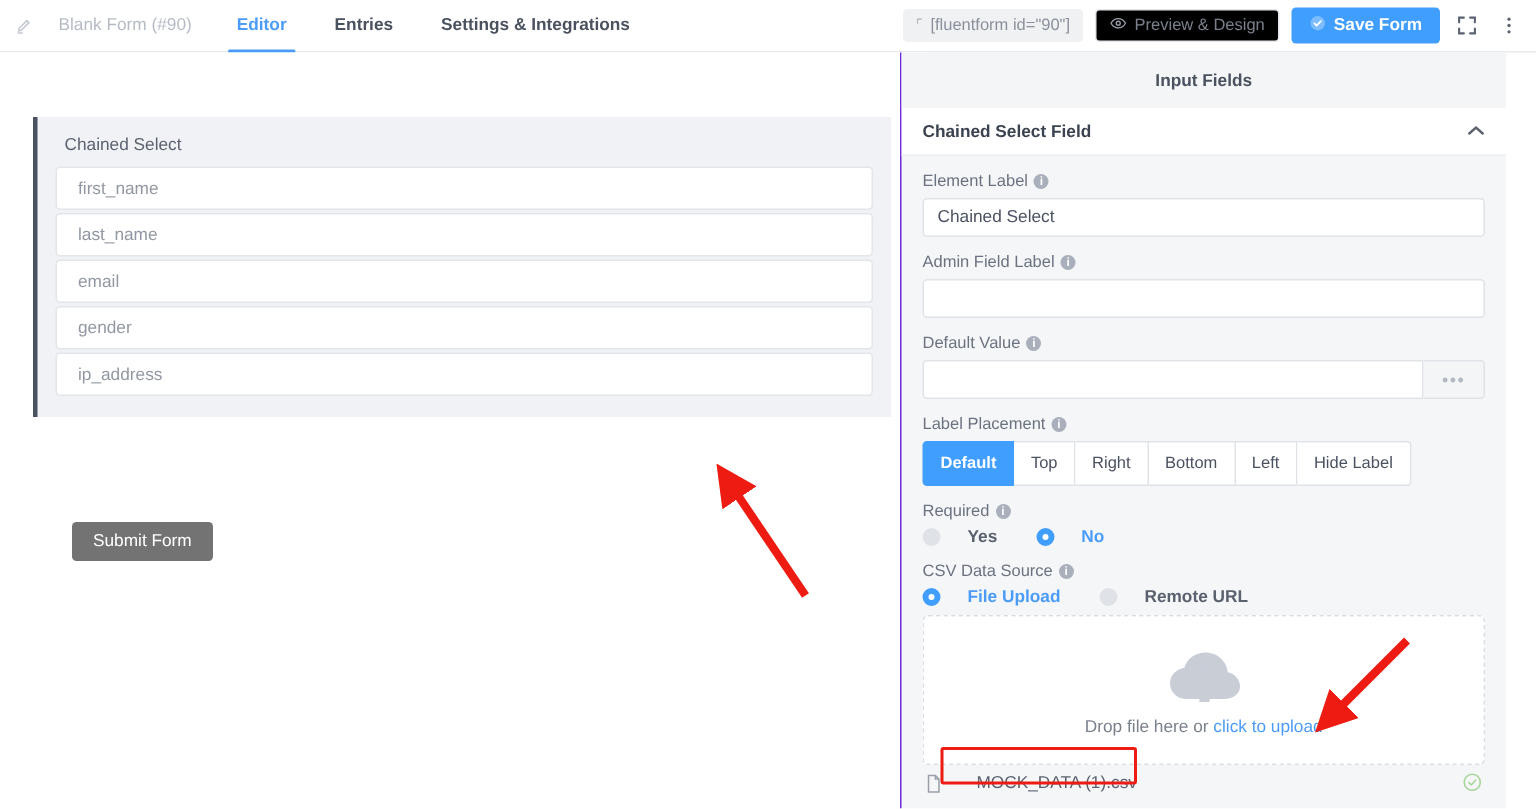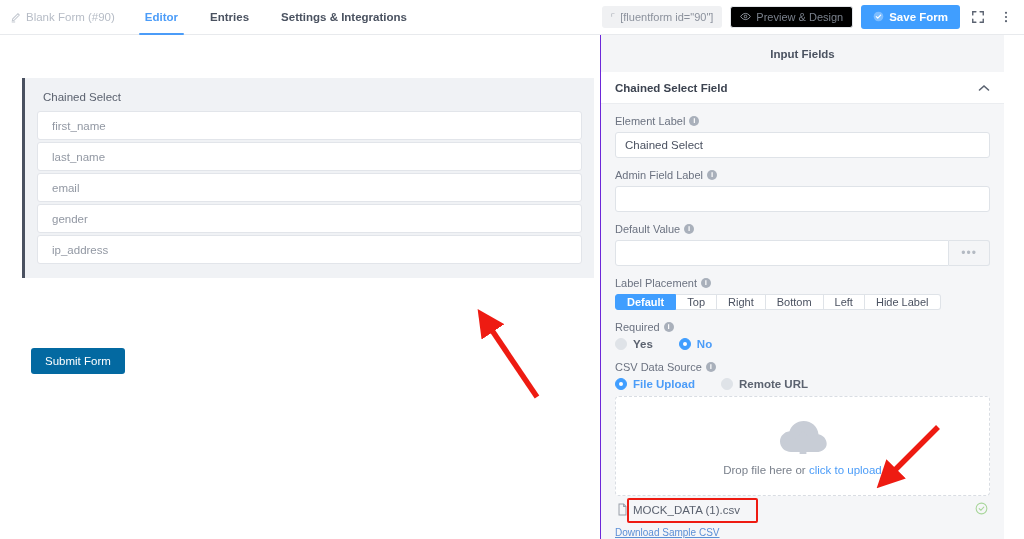--- a/index.html
+++ b/index.html
@@ -12,21 +12,21 @@
   #app { position: relative; width: 1024px; height: 539px; }
 
   
   .topbar {
     position: absolute; left: 0; top: 0; width: 1024px; height: 35px;
     background: #ffffff;
     border-bottom: 1px solid #e8eaed;
     display: flex; align-items: stretch;
   }
   .form-title {
-    display: flex; align-items: center; gap: 5px;
+    display: flex; align-items: center; gap: 18px;
     padding: 0 14px 0 10px;
     color: #b6bcc6; font-size: 11.5px; white-space: nowrap;
   }
   .pencil-icon { width: 11px; height: 11px; display:block; }
   .topnav { display: flex; align-items: stretch; }
   .topnav-item {
     display: flex; align-items: center;
     padding: 0 16px;
     font-size: 11.5px; font-weight: bold; color: #4a5260;
     position: relative; white-space: nowrap;
@@ -80,23 +80,23 @@
     margin: 3px 0 8px 6px;
   }
   .sel-input {
     height: 29px; background: #fff;
     border: 1px solid #e2e5ea; border-radius: 3px;
     display: flex; align-items: center;
     padding: 0 14px; margin-bottom: 2px;
     font-size: 11.5px; color: #9298a3;
   }
   .submit-btn {
-    position: absolute; left: 31px; top: 313px;
+    position: absolute; left: 48px; top: 313px;
     height: 26px; padding: 0 14px;
-    background: #0369a1; border-radius: 3px;
+    background: #737373; border-radius: 3px;
     display: flex; align-items: center;
     color: #fff; font-size: 11.5px; white-space: nowrap;
   }
 
   
   .settings-pane {
     position: absolute; left: 600px; top: 35px; width: 404px; height: 504px;
     background: #f5f6f8;
     border-left: 1px solid #6d28d9;
     overflow: hidden;
@@ -144,30 +144,30 @@
   .input-group .text-input { border-radius: 3px 0 0 3px; }
   .input-addon {
     width: 46px; height: 26px;
     background: #f4f5f7; border: 1px solid #dfe3e8; border-left: none;
     border-radius: 0 3px 3px 0;
     display: flex; align-items: center; justify-content: center;
     color: #b4bac3; font-size: 12px; letter-spacing: 1px;
   }
   .btn-group { display: flex; }
   .seg {
-    height: 16px; padding: 0 11px;
+    height: 30px; padding: 0 11px;
     display: flex; align-items: center;
     background: #fff; border: 1px solid #dfe3e8; border-left: none;
     font-size: 11px; color: #4a5160; white-space: nowrap;
   }
   .seg:first-child { border-left: 1px solid #dfe3e8; border-radius: 3px 0 0 3px; }
   .seg:last-child { border-radius: 0 3px 3px 0; }
   .seg.active { background: #409eff; border-color: #409eff; color: #fff; font-weight: bold; }
   .radio-row { display: flex; align-items: center; gap: 8px; }
-  .radio-item { display: flex; align-items: center; gap: 6px; margin-right: 18px; font-size: 11.5px; }
+  .radio-item { display: flex; align-items: center; gap: 18px; margin-right: 18px; font-size: 11.5px; }
   .radio-dot {
     width: 12px; height: 12px; border-radius: 50%;
     background: #dfe3e8; border: 1px solid #dfe3e8;
     display: flex; align-items: center; justify-content: center;
   }
   .radio-dot.on { background: #409eff; border-color: #409eff; }
   .radio-dot.on::after { content:""; width:4px; height:4px; border-radius:50%; background:#fff; }
   .radio-label { color: #5b626f; font-weight: bold; }
   .radio-label.sel { color: #4b9cf8; }
   .dropzone {
@@ -175,21 +175,21 @@
     height: 100px; display: flex; flex-direction: column;
     align-items: center; justify-content: center; gap: 2px;
   }
   .dz-text { font-size: 11.5px; color: #7a818c; }
   .dz-link { color: #4b9cf8; }
   .file-row {
     display: flex; align-items: center; justify-content: space-between;
     padding: 3px 2px; margin-top: 2px;
   }
   .file-name {
-    display: flex; align-items: center; gap: 5px;
+    display: flex; align-items: flex-start; gap: 23px;
     font-size: 11.5px; color: #5b626f;
   }
   .sample-link {
     display: inline-block; margin-top: 1px;
     font-size: 10px; color: #5b8fd6; text-decoration: underline;
   }
 
   
   .anno { position: absolute; pointer-events: none; }
   .red-box {

